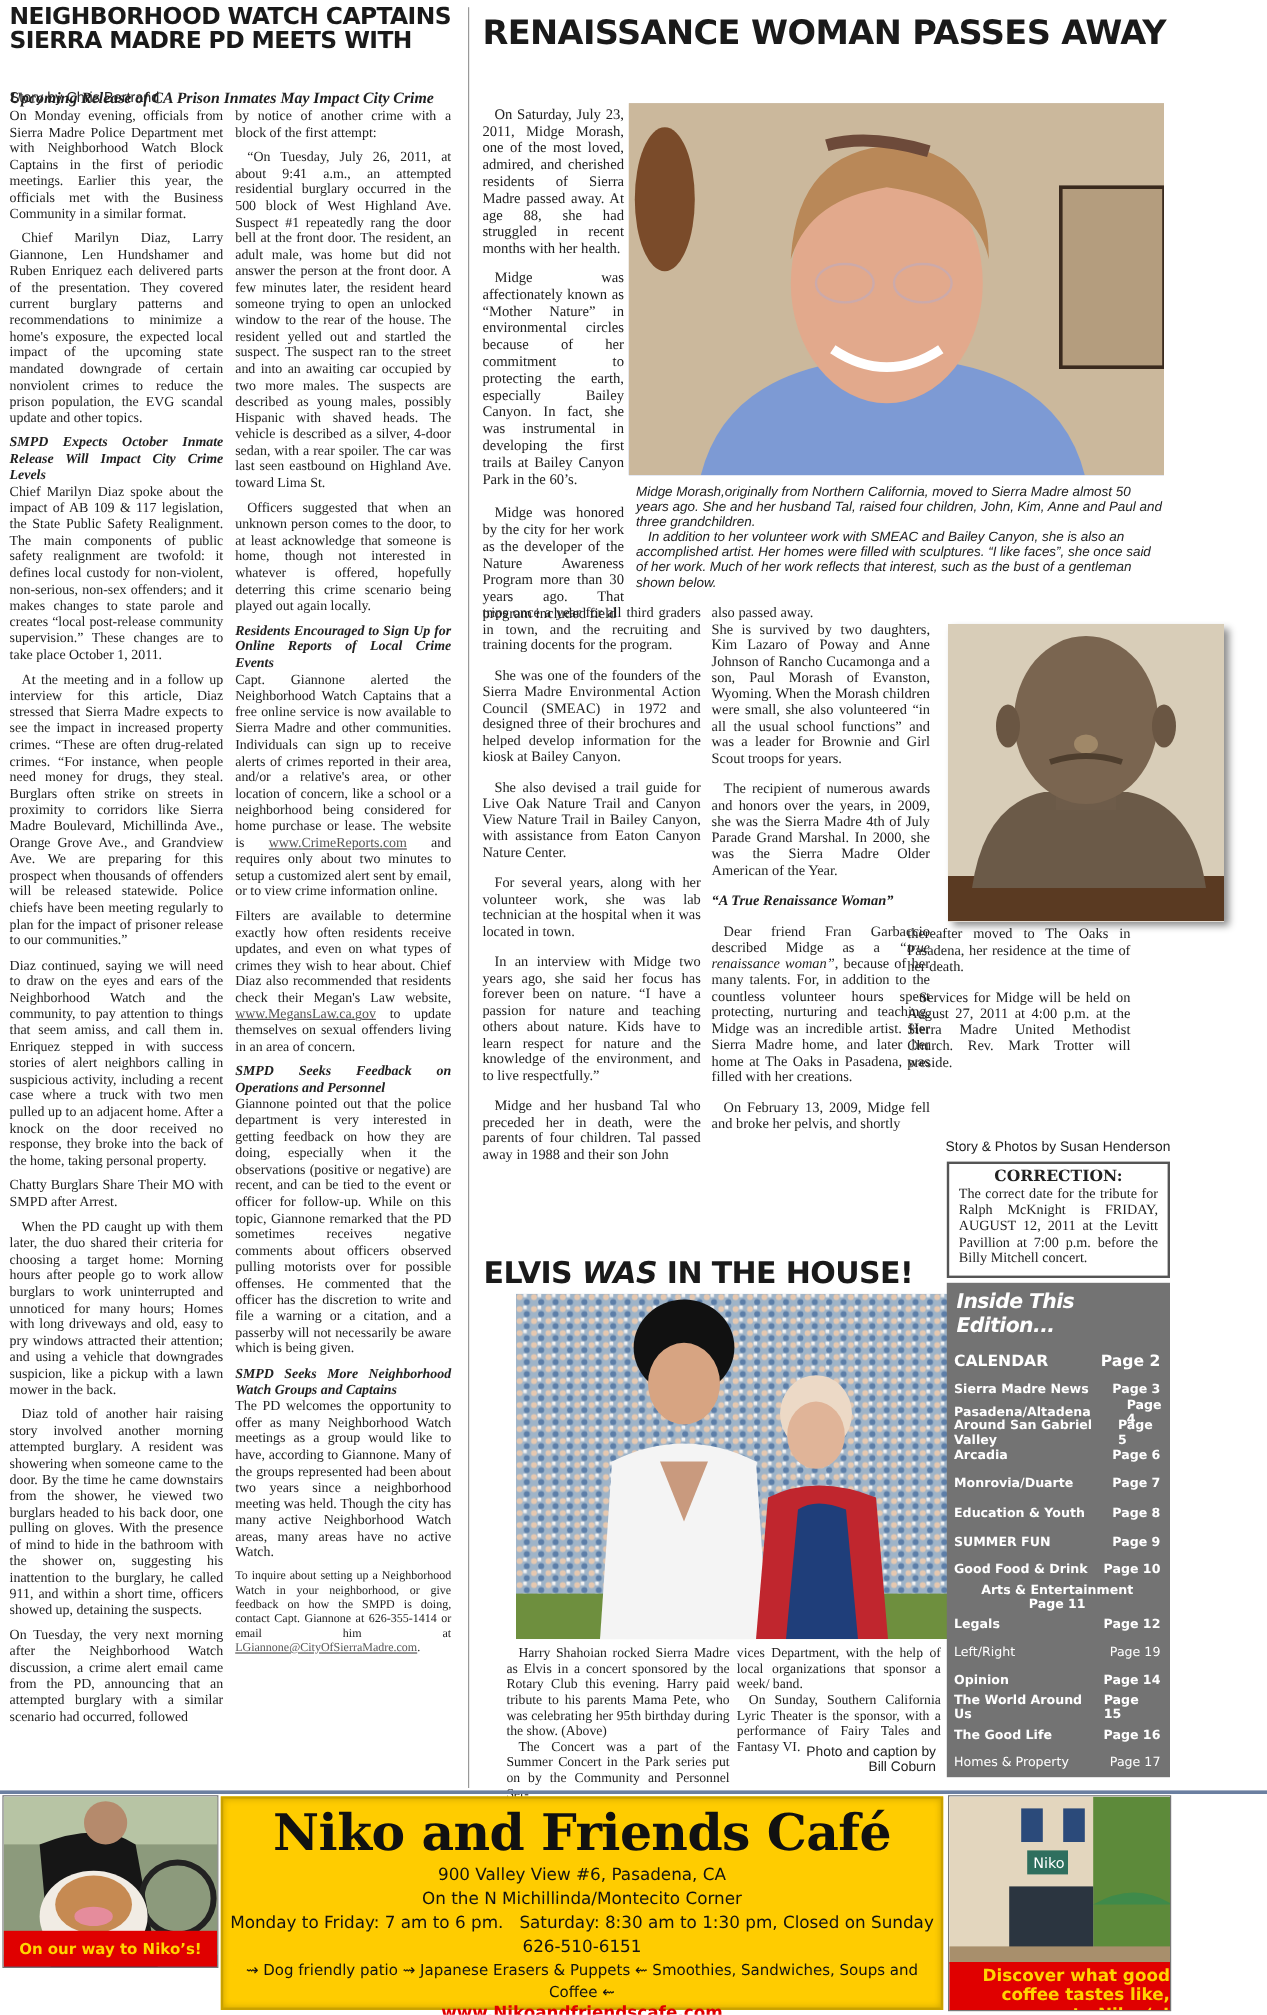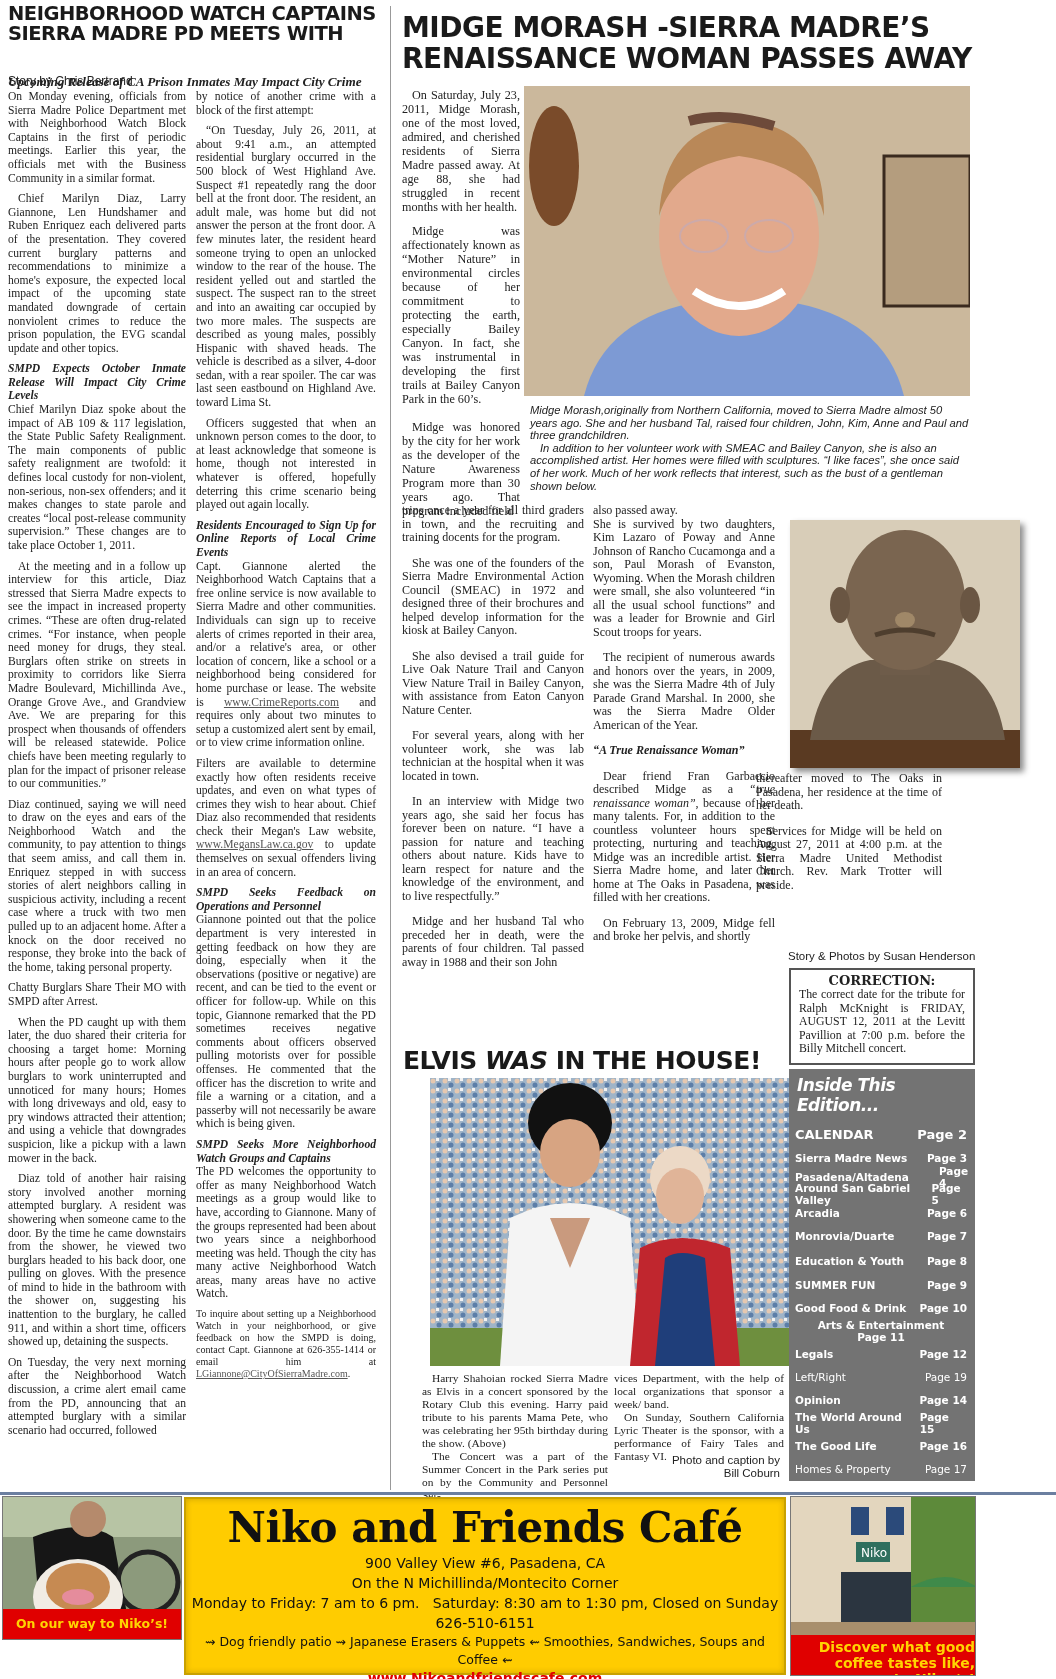--- a/index.html
+++ b/index.html
@@ -53,21 +53,20 @@
   <div class="subhead">SMPD Seeks Feedback on Operations and Personnel</div>
   <p class="noind">Giannone pointed out that the police department is very interested in getting feedback on how they are doing, especially when it the observations (positive or negative) are recent, and can be tied to the event or officer for follow-up. While on this topic, Giannone remarked that the PD sometimes receives negative comments about officers observed pulling motorists over for possible offenses. He commented that the officer has the discretion to write and file a warning or a citation, and a passerby will not necessarily be aware which is being given.</p>
   <div class="subhead">SMPD Seeks More Neighborhood Watch Groups and Captains</div>
   <p class="noind">The PD welcomes the opportunity to offer as many Neighborhood Watch meetings as a group would like to have, according to Giannone. Many of the groups represented had been about two years since a neighborhood meeting was held. Though the city has many active Neighborhood Watch areas, many areas have no active Watch.</p>
   <p class="noind" style="font-size:10px; line-height:12px;"><span>To inquire about setting up a Neighborhood Watch in your neighborhood, or give feedback on how the SMPD is doing, contact Capt. Giannone at 626-355-1414 or email him at</span> <a class="link">LGiannone@CityOfSierraMadre.com</a>.</p>
 </div>
 
 <div class="vrule" style="left:390px; top:6px; height:1484px;"></div>
 
 <div class="abs sans-head" style="left:402px; top:12px; width:640px; font-size:28px; line-height:31px;">
-  <div>MIDGE MORASH -SIERRA MADRE’S</div>
   <div>RENAISSANCE WOMAN PASSES AWAY</div>
 </div>
 
 <div class="abs body-text" style="left:402px; top:88px; width:118px; font-size:12.2px; line-height:14px;">
   <p>On Saturday, July 23, 2011, Midge Morash, one of the most loved, admired, and cherished residents of Sierra Madre passed away. At age 88, she had struggled in recent months with her health.</p>
   <p style="margin-top:10px;">Midge was affectionately known as “Mother Nature” in environmental circles because of her commitment to protecting the earth, especially Bailey Canyon. In fact, she was instrumental in developing the first trails at Bailey Canyon Park in the 60’s.</p>
   <p style="margin-top:14px;">Midge was honored by the city for her work as the developer of the Nature Awareness Program more than 30 years ago. That program included field</p>
 </div>
 
 <div class="photo" style="left:524px; top:86px; width:446px; height:310px; background:linear-gradient(180deg,#c7b39a 0%,#b9a287 40%,#8d8fa8 75%,#7f95c6 100%);">

